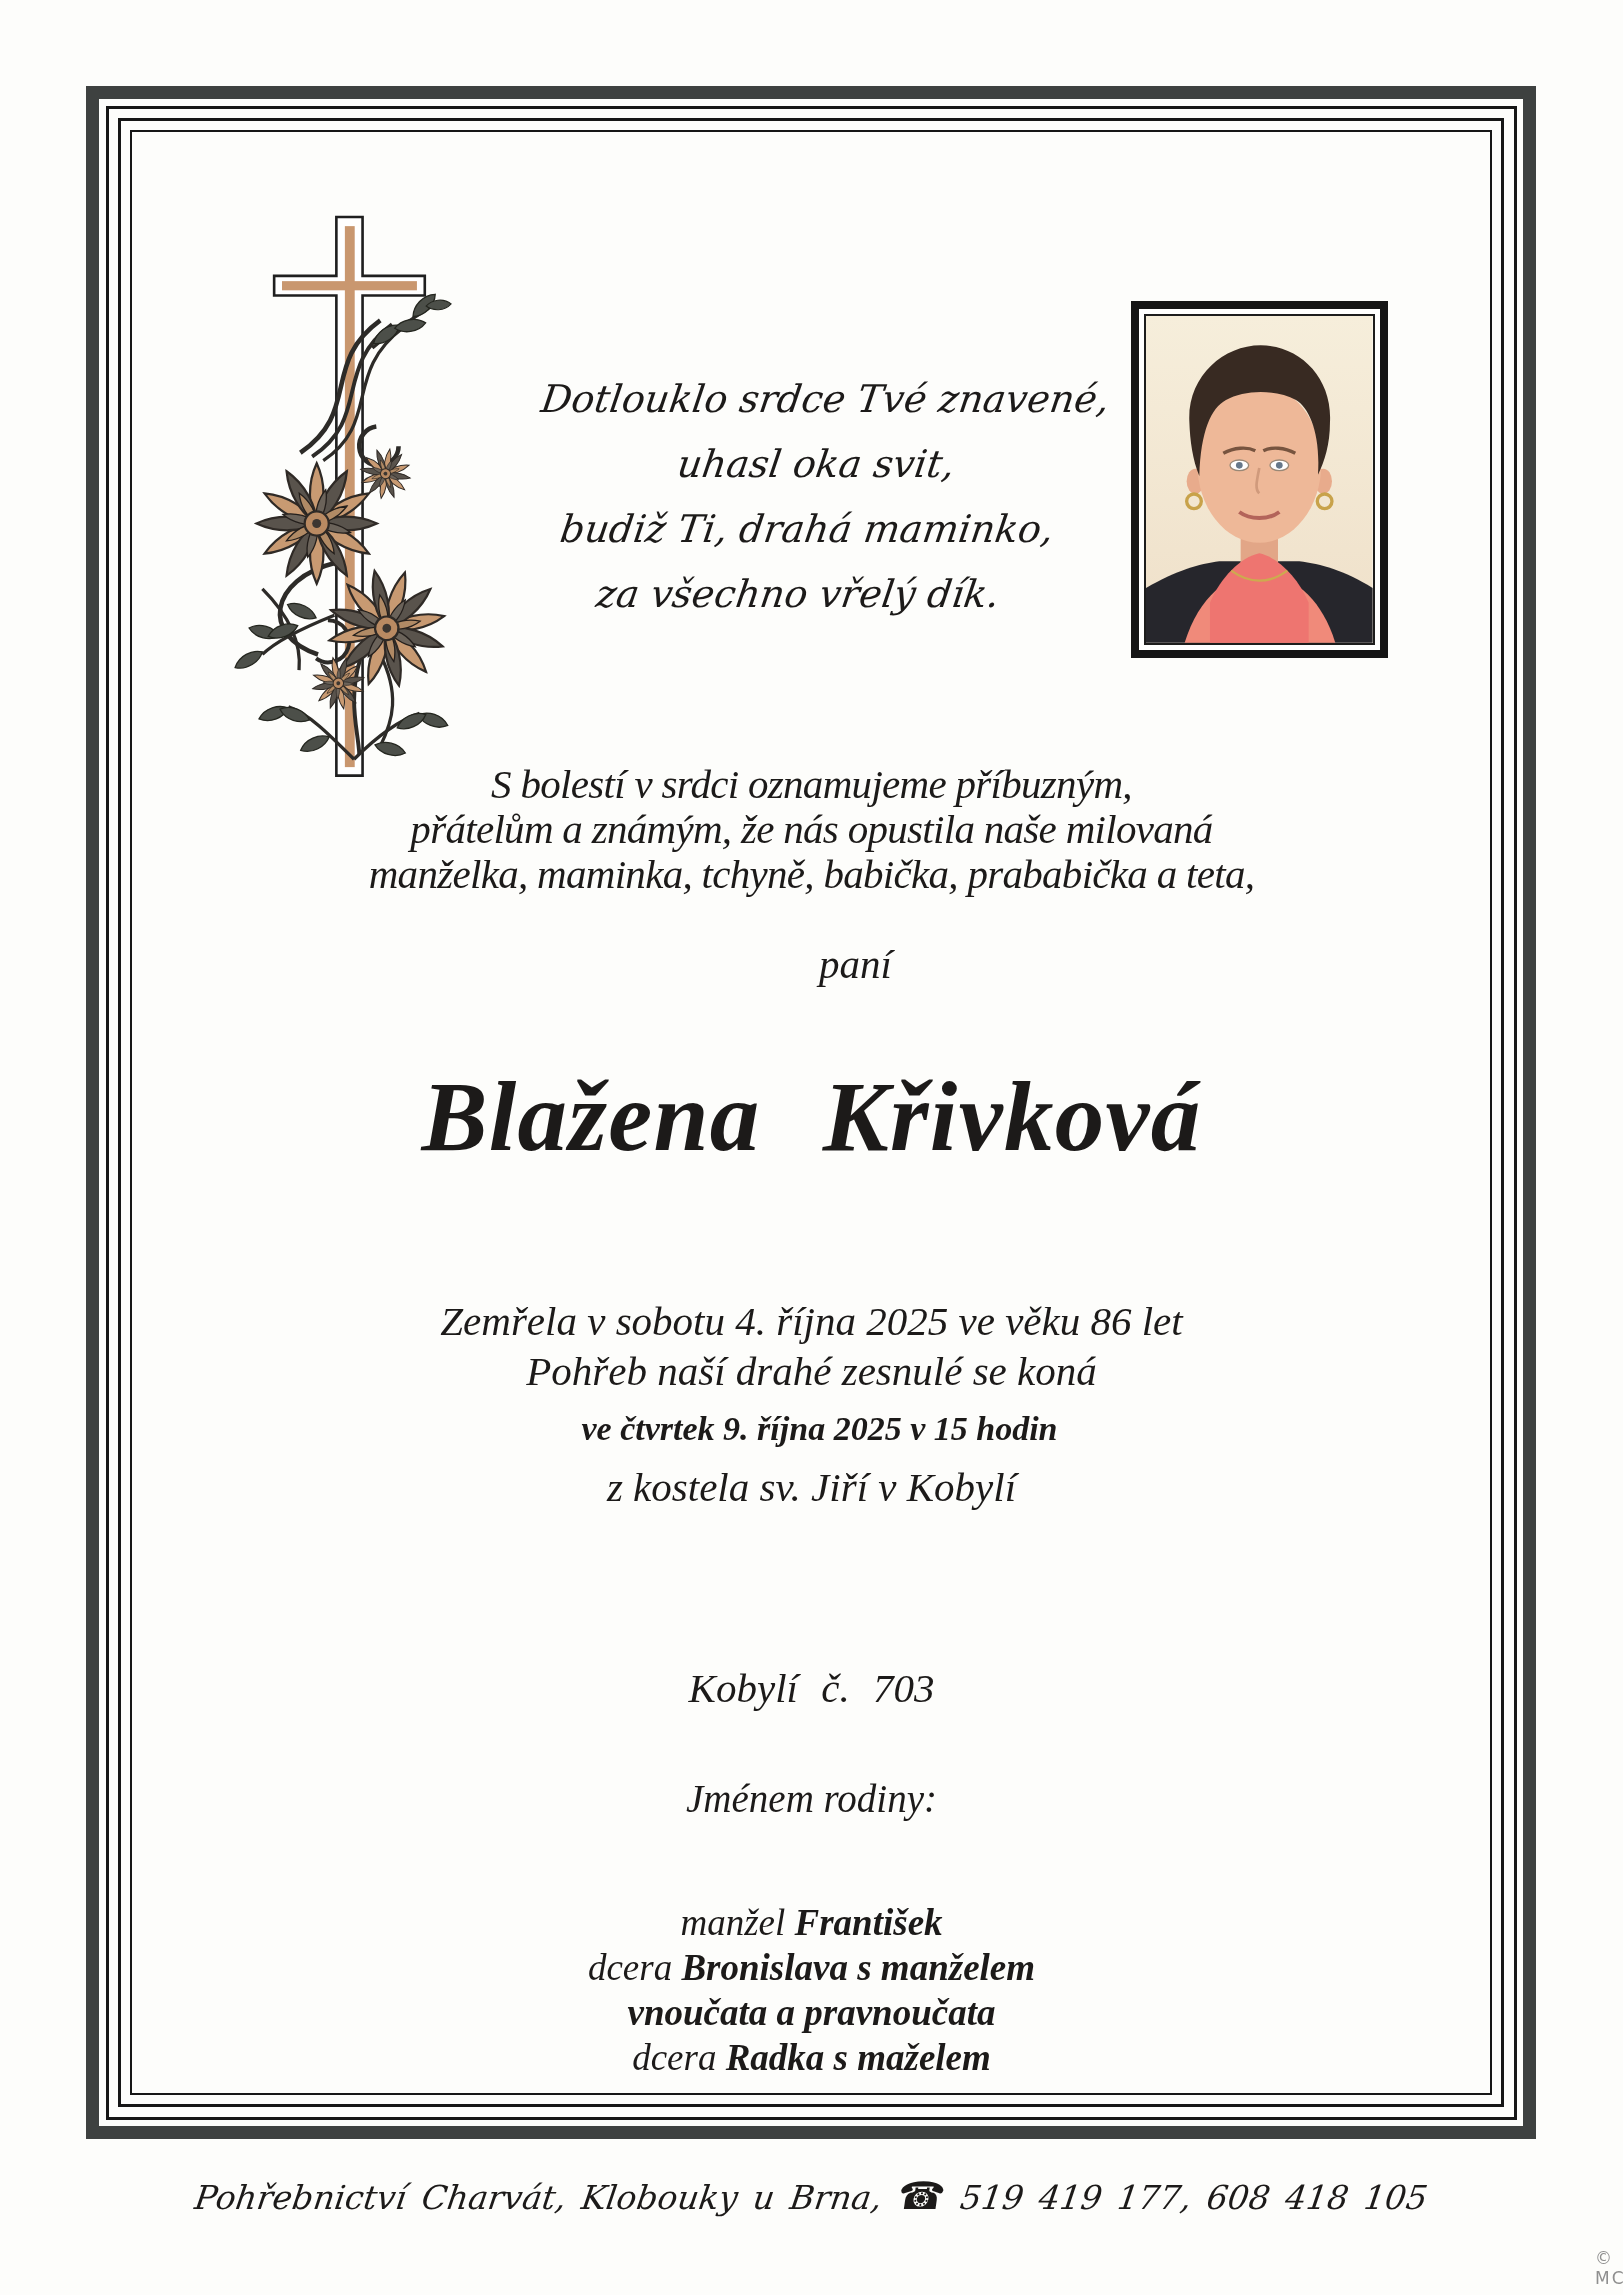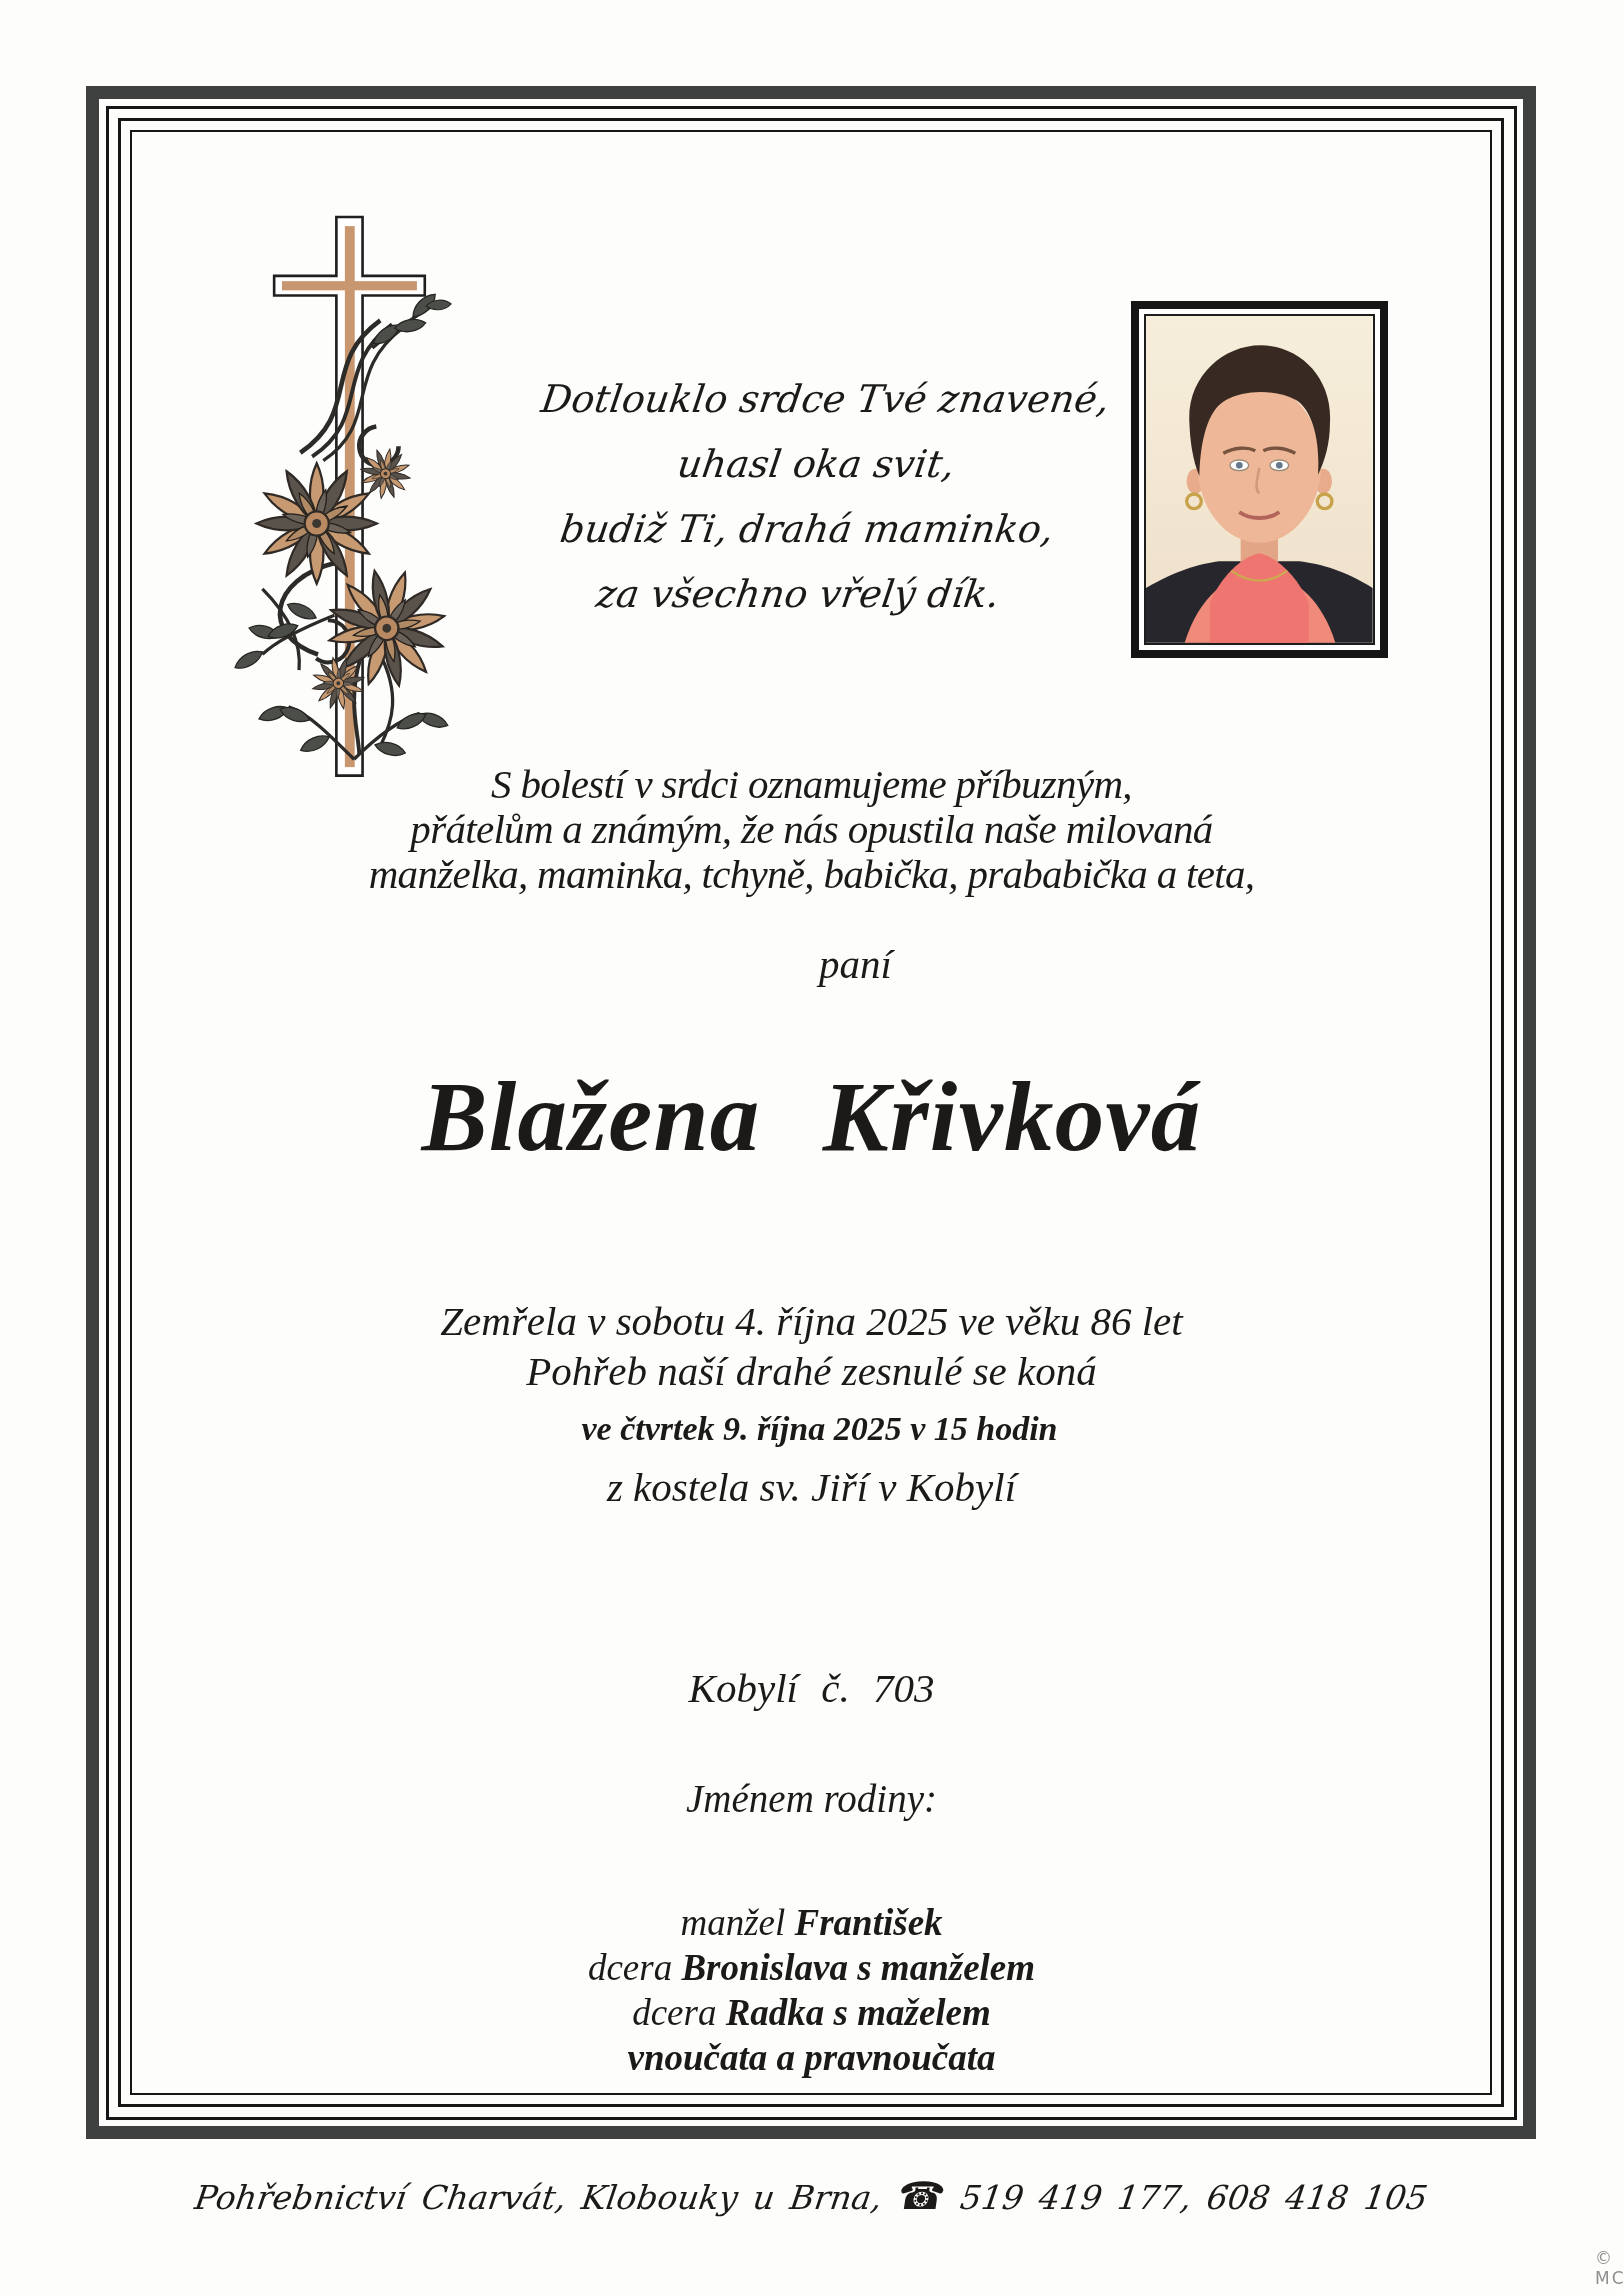--- a/index.html
+++ b/index.html
@@ -215,22 +215,22 @@
 
 <div class="center address">Kobylí č. 703</div>
 
 <div class="center famhead">
   <span>Jménem rodiny:</span>
 </div>
 
 <div class="center family">
   <div><span>manžel </span><b>František</b></div>
   <div><span>dcera </span><b>Bronislava s manželem</b></div>
+  <div><span></span><b>vnoučata a pravnoučata</b></div>
   <div><span>dcera </span><b>Radka s maželem</b></div>
-  <div><span></span><b>vnoučata a pravnoučata</b></div>
 </div>
 
 <div class="center footer">
   <span>Pohřebnictví Charvát, Klobouky u Brna,</span>
   <span class="phone">☎</span>
   <span>519 419 177, 608 418 105</span>
 </div>
 
 <div class="copyright">© MCST</div>
 

